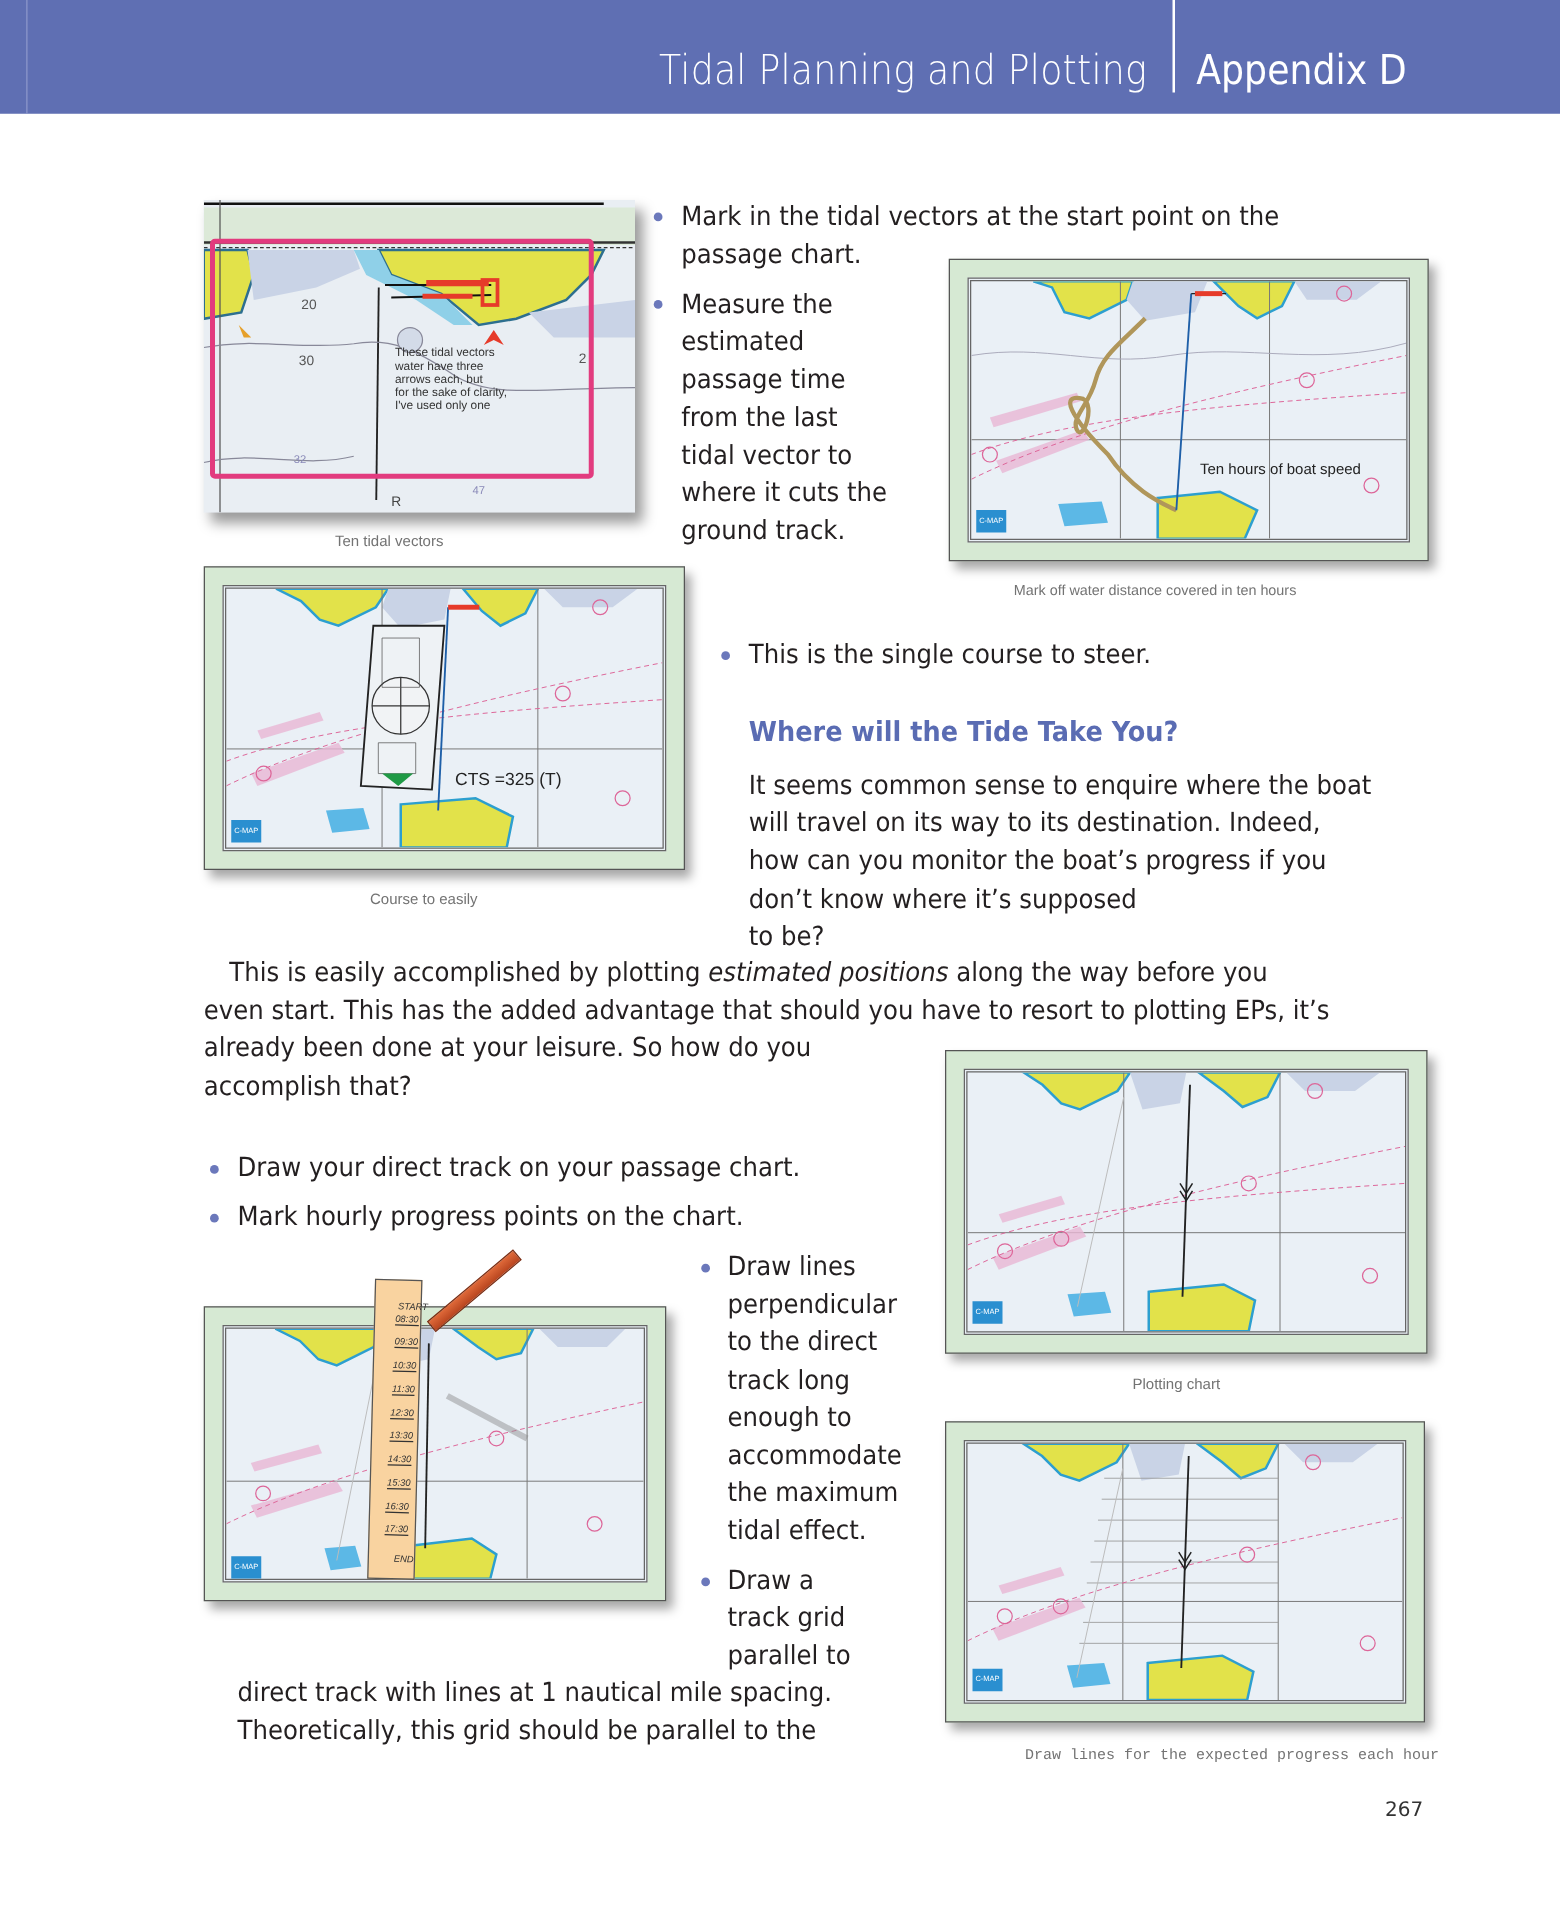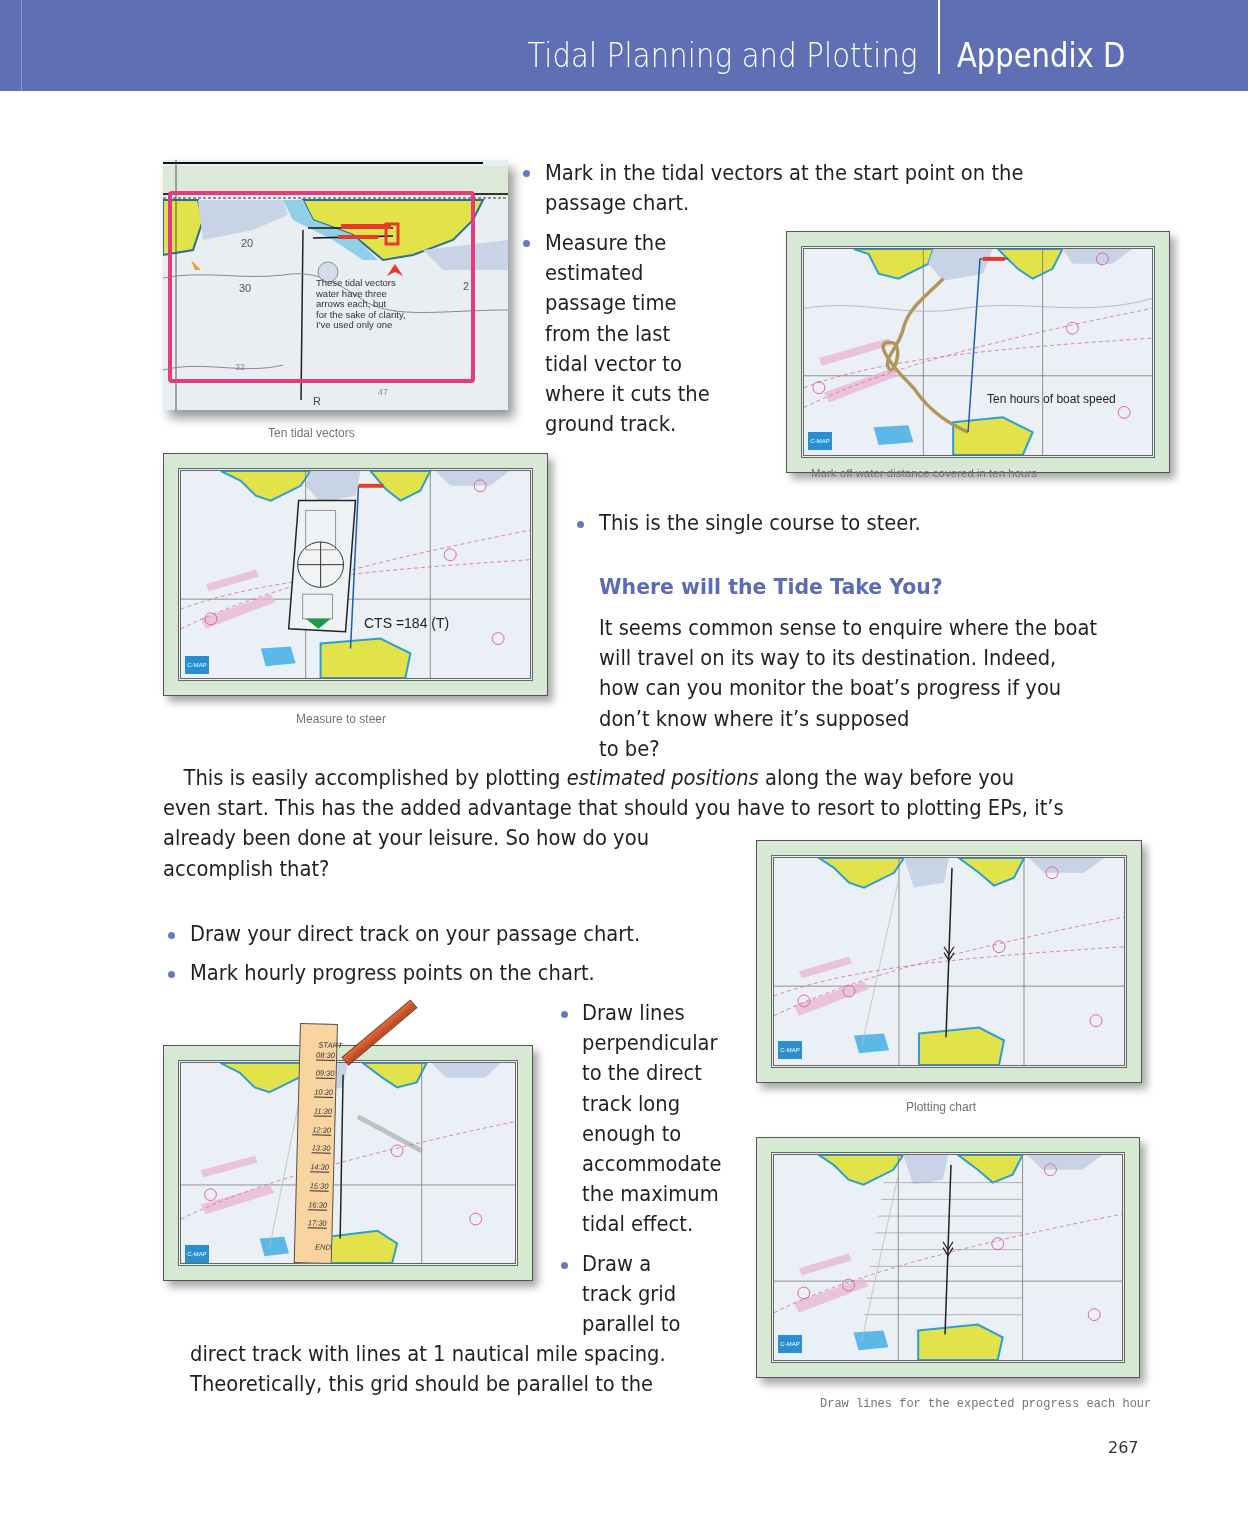--- a/index.html
+++ b/index.html
@@ -85,21 +85,21 @@
 <div class="txt" style="left:545px;top:228px;">
   <div>Measure the</div>
   <div>estimated</div>
   <div>passage time</div>
   <div>from the last</div>
   <div>tidal vector to</div>
   <div>where it cuts the</div>
   <div>ground track.</div>
 </div>
 
-<div class="chart" style="left:786px;top:207px;width:384px;height:242px;margin-top:24px;">
+<div class="chart" style="left:759px;top:207px;width:384px;height:242px;">
   <div class="inner">
     <svg viewBox="0 0 350 208" preserveAspectRatio="none">
       <path d="M50,0 L130,0 L125,15 L95,30 L75,25 L65,5 Z" fill="#e2e24a" stroke="#2d9fcf" stroke-width="2"></path>
       <path d="M130,0 L190,0 L180,25 L140,32 L125,15 Z" fill="#c9d3e6"></path>
       <path d="M195,0 L260,0 L250,20 L230,30 L215,20 Z" fill="#e2e24a" stroke="#2d9fcf" stroke-width="2"></path>
       <path d="M260,0 L330,0 L310,15 L270,15 Z" fill="#c9d3e6"></path>
       <path d="M150,175 L200,170 L230,185 L220,208 L150,208 Z" fill="#e2e24a" stroke="#2d9fcf" stroke-width="2"></path>
       <path d="M70,180 L105,178 L110,195 L75,198 Z" fill="#5cb8e6"></path>
       <line x1="120" y1="0" x2="120" y2="208" stroke="#777" stroke-width="0.8"></line>
       <line x1="240" y1="0" x2="240" y2="208" stroke="#777" stroke-width="0.8"></line>
@@ -147,25 +147,25 @@
       <path d="M125,40 h30 v40 h-30 z" fill="none" stroke="#555" stroke-width="0.6"></path>
       <path d="M122,125 h30 v25 h-30 z" fill="none" stroke="#555" stroke-width="0.6"></path>
       <polygon points="125,150 150,150 138,160" fill="#1f9a45"></polygon>
       <line x1="178" y1="15" x2="170" y2="180" stroke="#1e5fa8" stroke-width="1.5"></line>
       <rect x="178" y="13" width="25" height="4" fill="#e63b2a"></rect>
       <circle cx="270" cy="85" r="6" fill="none" stroke="#d69" stroke-width="1"></circle>
       <circle cx="318" cy="170" r="6" fill="none" stroke="#d69" stroke-width="1"></circle>
       <circle cx="300" cy="15" r="6" fill="none" stroke="#d69" stroke-width="1"></circle>
       <circle cx="30" cy="150" r="6" fill="none" stroke="#d69" stroke-width="1"></circle>
     </svg>
-    <div class="chart-label" style="left:183px;top:144px;font-size:14px;">CTS =184 (T)</div>
+    <div class="chart-label" style="left:183px;top:144px;font-size:14px;">CTS =325 (T)</div>
     <div class="cmap" style="left:4px;top:185px;">C-MAP</div>
   </div>
 </div>
-<div class="caption" style="left:296px;top:712px;">Measure to steer</div>
+<div class="caption" style="left:296px;top:712px;">Course to easily</div>
 
 <div class="bullet" style="left:577px;top:521px;"></div>
 <div class="txt" style="left:599px;top:508px;">This is the single course to steer.</div>
 <div class="heading" style="left:599px;top:574px;">Where will the Tide Take You?</div>
 <div class="txt" style="left:599px;top:613px;">
   <div>It seems common sense to enquire where the boat</div>
   <div>will travel on its way to its destination. Indeed,</div>
   <div>how can you monitor the boat’s progress if you</div>
   <div>don’t know where it’s supposed</div>
   <div>to be?</div>

